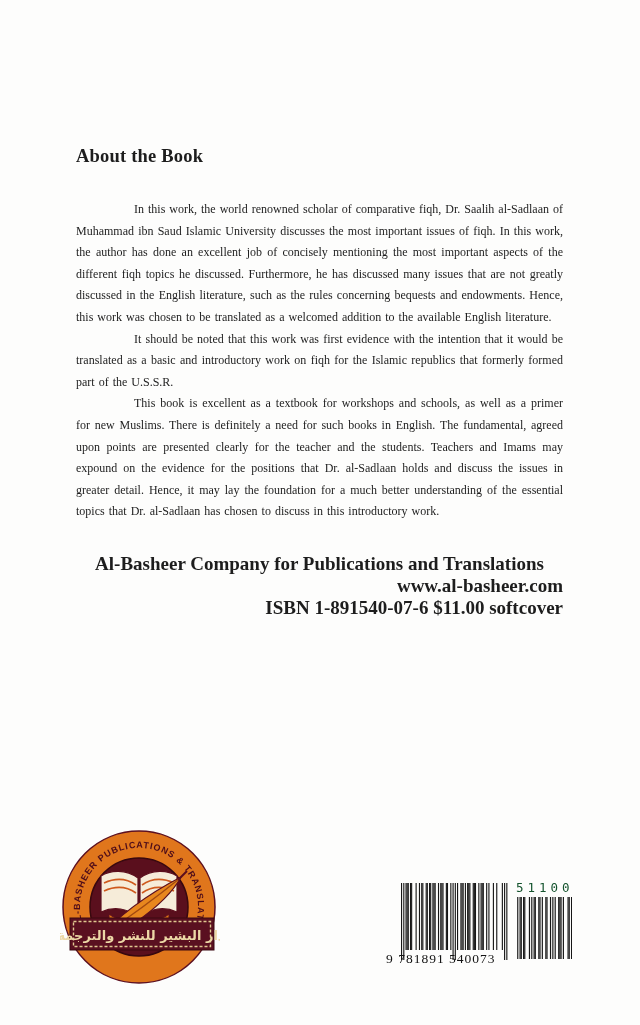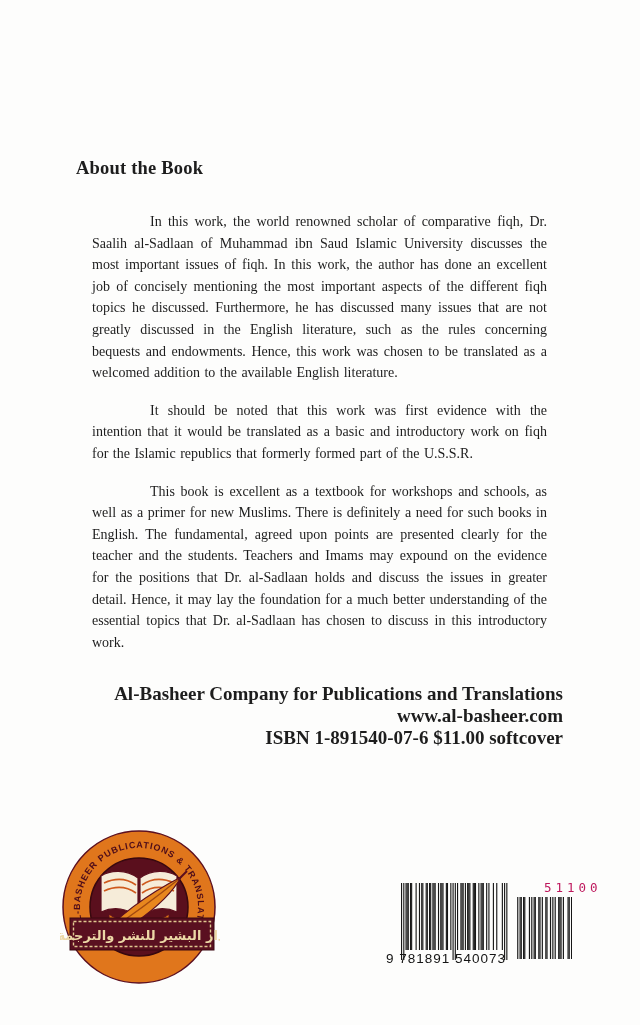--- a/index.html
+++ b/index.html
@@ -2,38 +2,38 @@
 <html><head>
 <meta charset="utf-8">
 <style>
   html,body{margin:0;padding:0;background:#ffffff;}
   .page{
     position:relative;width:640px;height:1025px;overflow:hidden;
     background:#fdfdfc;color:#1d1d1d;
     font-family:"Liberation Serif","DejaVu Serif",serif;
   }
   .content{position:absolute;left:76px;top:143px;width:487px;}
-  .heading{font-size:18.5px;font-weight:bold;line-height:26px;margin:12px 0 30px 0;letter-spacing:.2px;}
-  .body-para{margin:16px;font-size:14px;line-height:21.6px;text-align:justify;text-indent:58px;word-spacing:1px;}
+  .heading{font-size:18.5px;font-weight:bold;line-height:26px;margin:0 0 30px 0;letter-spacing:.2px;}
+  .body-para{margin:0;font-size:12px;line-height:21.6px;text-align:justify;text-indent:58px;word-spacing:1px;}
   .publisher{margin-top:30px;font-weight:bold;font-size:19px;line-height:22px;}
-  .pub-name{text-align:right;}
+  .pub-name{text-align:center;}
   .pub-right{text-align:right;}
   .isbn-line{margin-top:0;text-align:right;}
   .logo-svg{position:absolute;left:60px;top:830px;width:160px;height:160px;}
   .main-barcode{position:absolute;left:401px;top:883px;}
   .supp-barcode{position:absolute;left:516px;top:897px;}
   .barcode-digits{
     position:absolute;left:386px;top:951px;width:130px;
-    font-family:Liberation Sans, sans-serif;
+    font-family:Liberation Serif, serif;
     font-size:13.5px;letter-spacing:1px;color:#141414;white-space:pre;
   }
   .supp-digits{
     position:absolute;left:516px;top:880px;width:60px;
     font-family:"DejaVu Sans Mono","Liberation Mono",monospace;
-    font-size:12.5px;letter-spacing:4px;color:#be185d;margin-left:28px;
+    font-size:12.5px;letter-spacing:4px;color:#14532d;
   }
 </style>
 </head>
 <body>
 
 <div class="page">
 
   <div class="content">
     <h1 class="heading">About the Book</h1>
     <p class="body-para">In this work, the world renowned scholar of comparative fiqh, Dr. Saalih al-Sadlaan of Muhammad ibn Saud Islamic University discusses the most important issues of fiqh. In this work, the author has done an excellent job of concisely mentioning the most important aspects of the different fiqh topics he discussed. Furthermore, he has discussed many issues that are not greatly discussed in the English literature, such as the rules concerning bequests and endowments. Hence, this work was chosen to be translated as a welcomed addition to the available English literature.</p>

